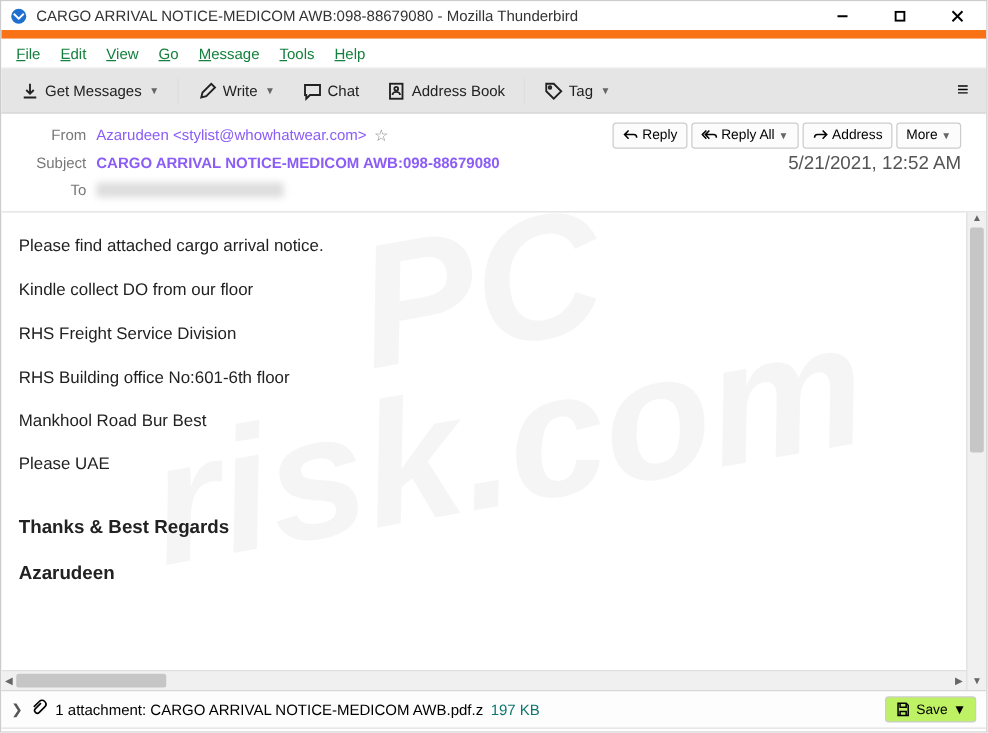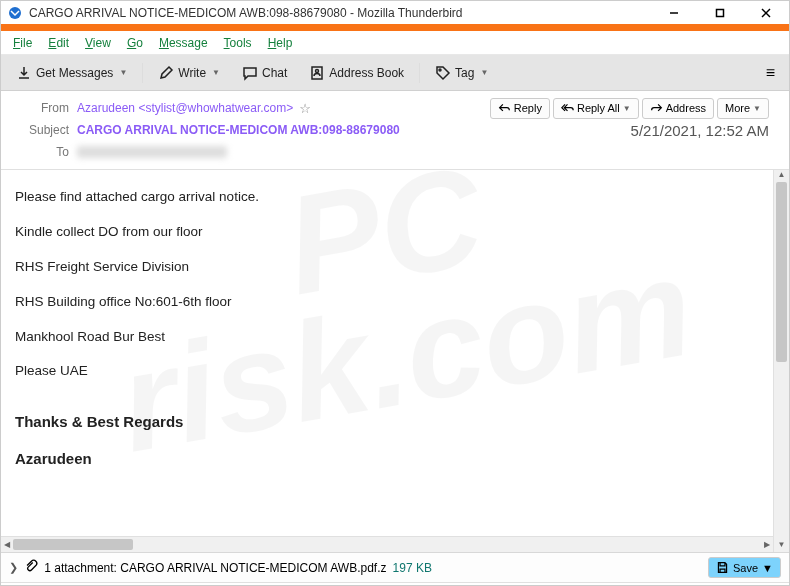--- a/index.html
+++ b/index.html
@@ -57,21 +57,21 @@
 .hscroll .thumb { position: absolute; left: 12px; top: 2px; bottom: 2px; width: 120px; background: #c6c6c6; border-radius: 2px; }
 .hscroll .arrow { position: absolute; top: 0; bottom: 0; width: 12px; font-size: 8px; display: flex; align-items: center; justify-content: center; color: #666; }
 .hscroll .arrow.left { left: 0; }
 .hscroll .arrow.right { right: 0; }
 
 
 .attbar { height: 30px; display: flex; align-items: center; padding: 0 8px; border-top: 1px solid #d8d8d8; background: #fdfdfd; font-size: 12px; gap: 6px; }
 .attbar .chev { font-size: 11px; color: #555; }
 .attbar .clip { font-size: 13px; }
 .attbar .size { color: #0f766e; }
-.attbar .savebtn { margin-left: auto; display: flex; align-items: center; gap: 4px; border: 1px solid #ccc; border-radius: 3px; padding: 3px 7px; font-size: 11px; background: #7dd3fc; }
+.attbar .savebtn { margin-left: auto; display: flex; align-items: center; gap: 4px; border: 1px solid #ccc; border-radius: 3px; padding: 3px 7px; font-size: 11px; background: #bef264; }
 
 
 .statusbar { height: 22px; display: flex; align-items: center; padding: 0 8px; background: #fff; border-top: 1px solid #e0e0e0; font-size: 13px; color: #555; }
 
 svg { stroke: currentColor; fill: none; stroke-width: 1.5; }
 </style>
 </head>
 <body>
 
 <div class="watermark">PC<br>risk.com</div>

